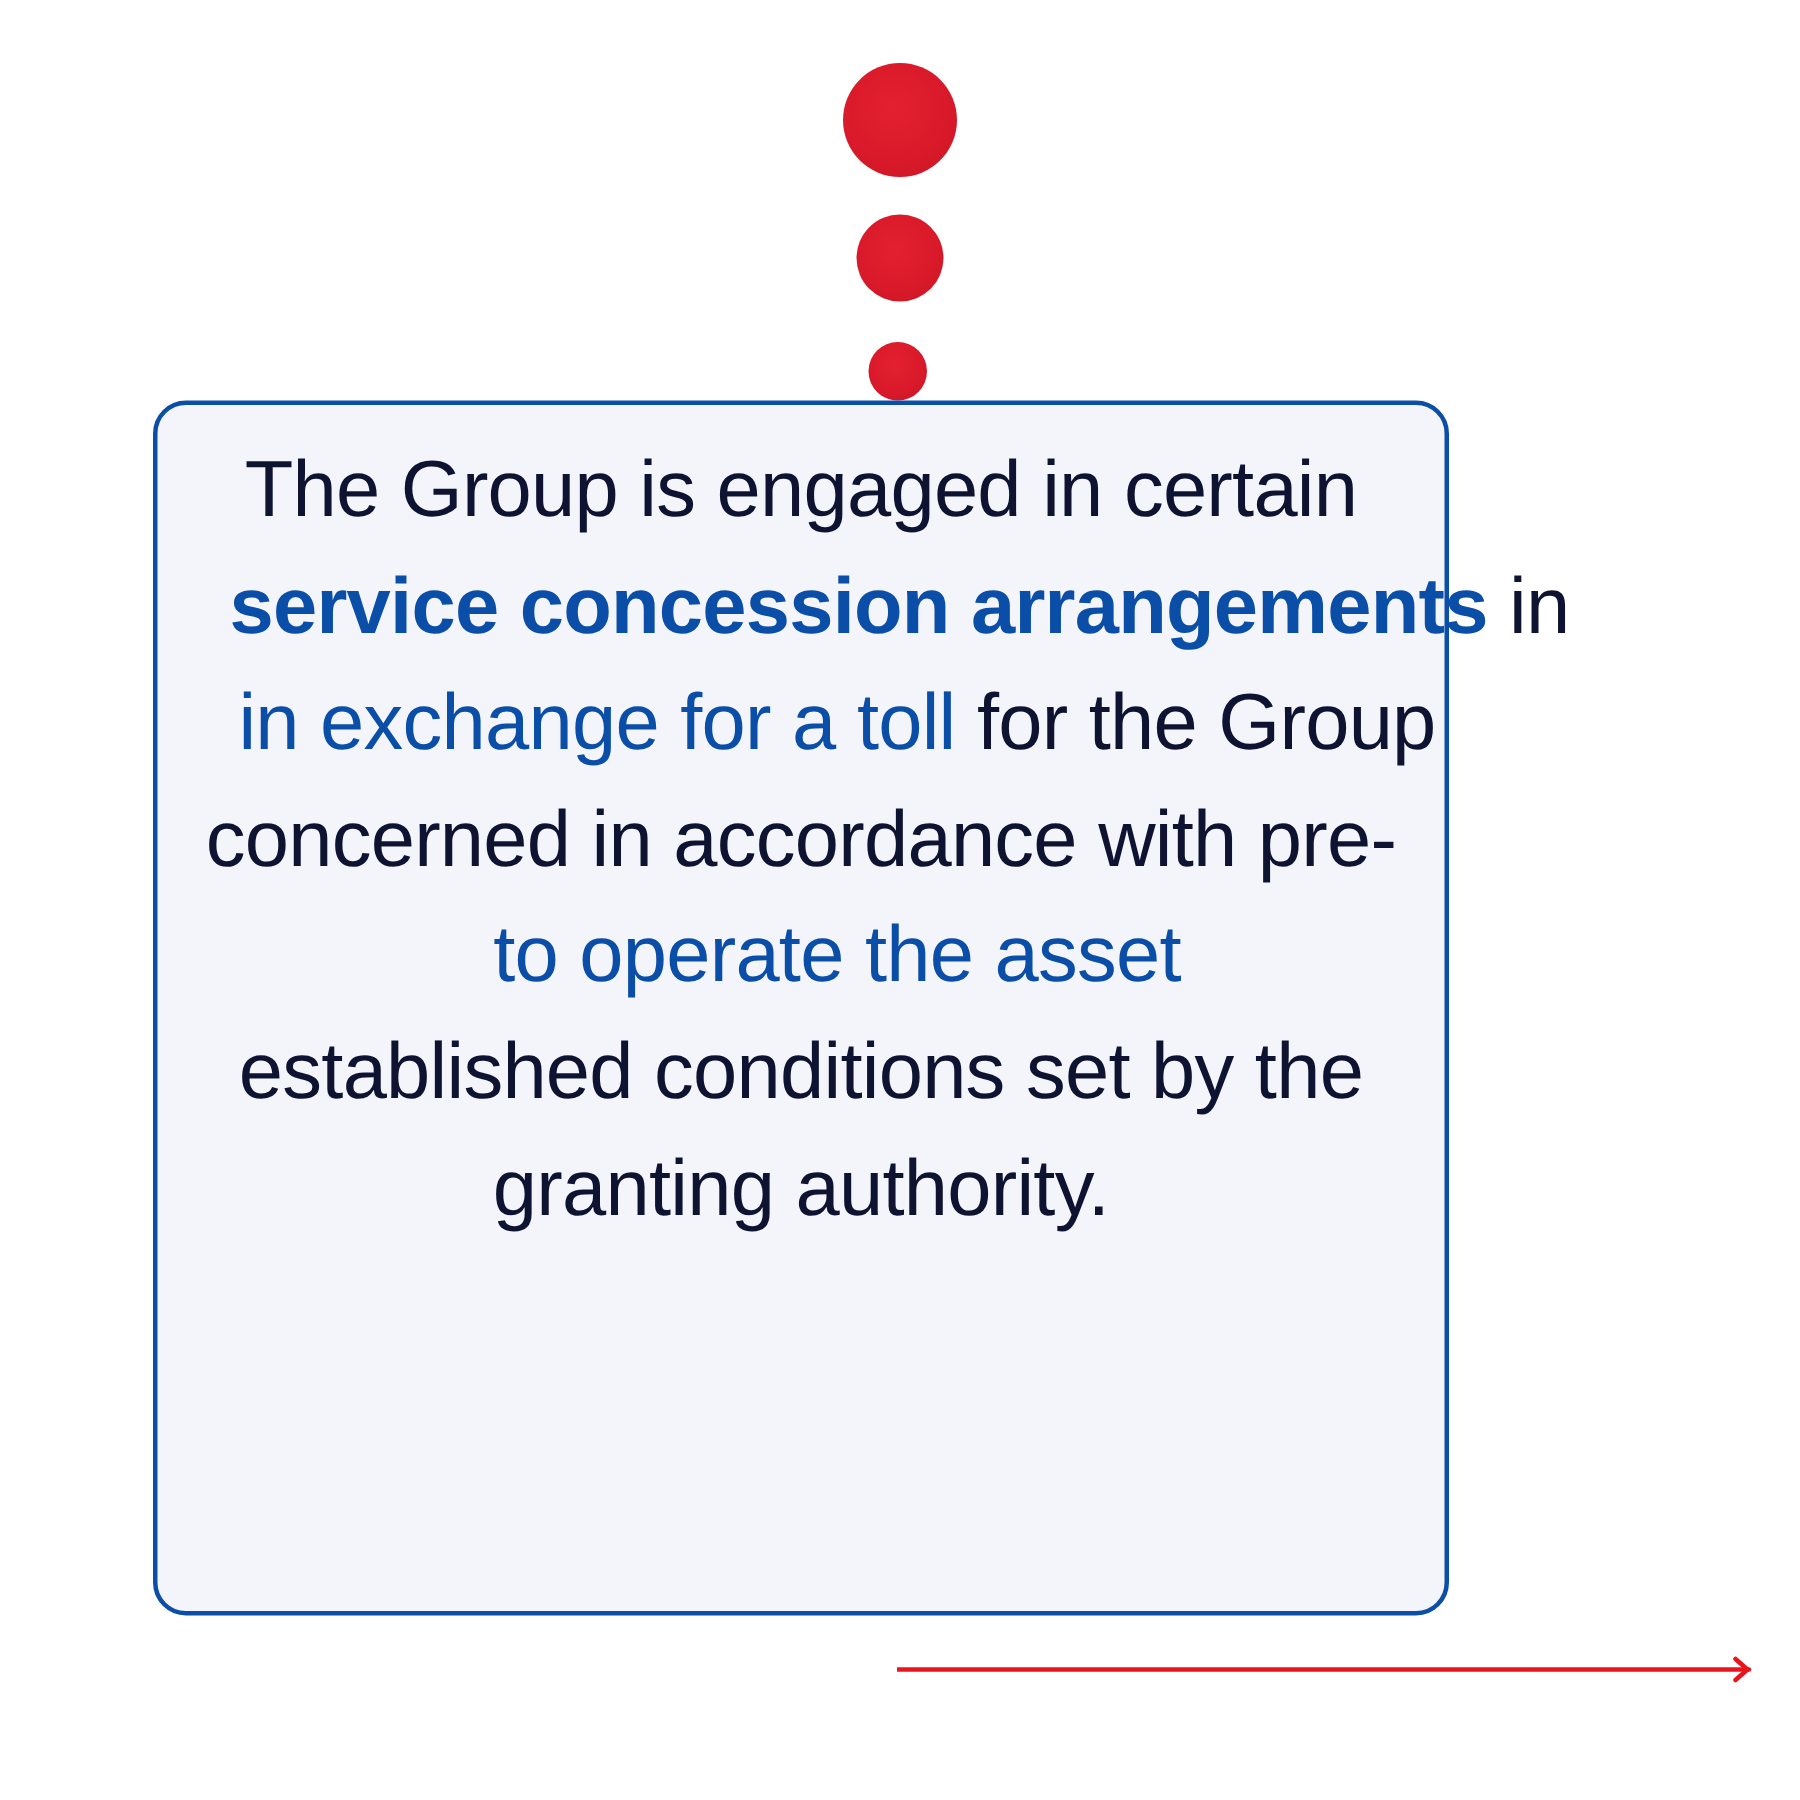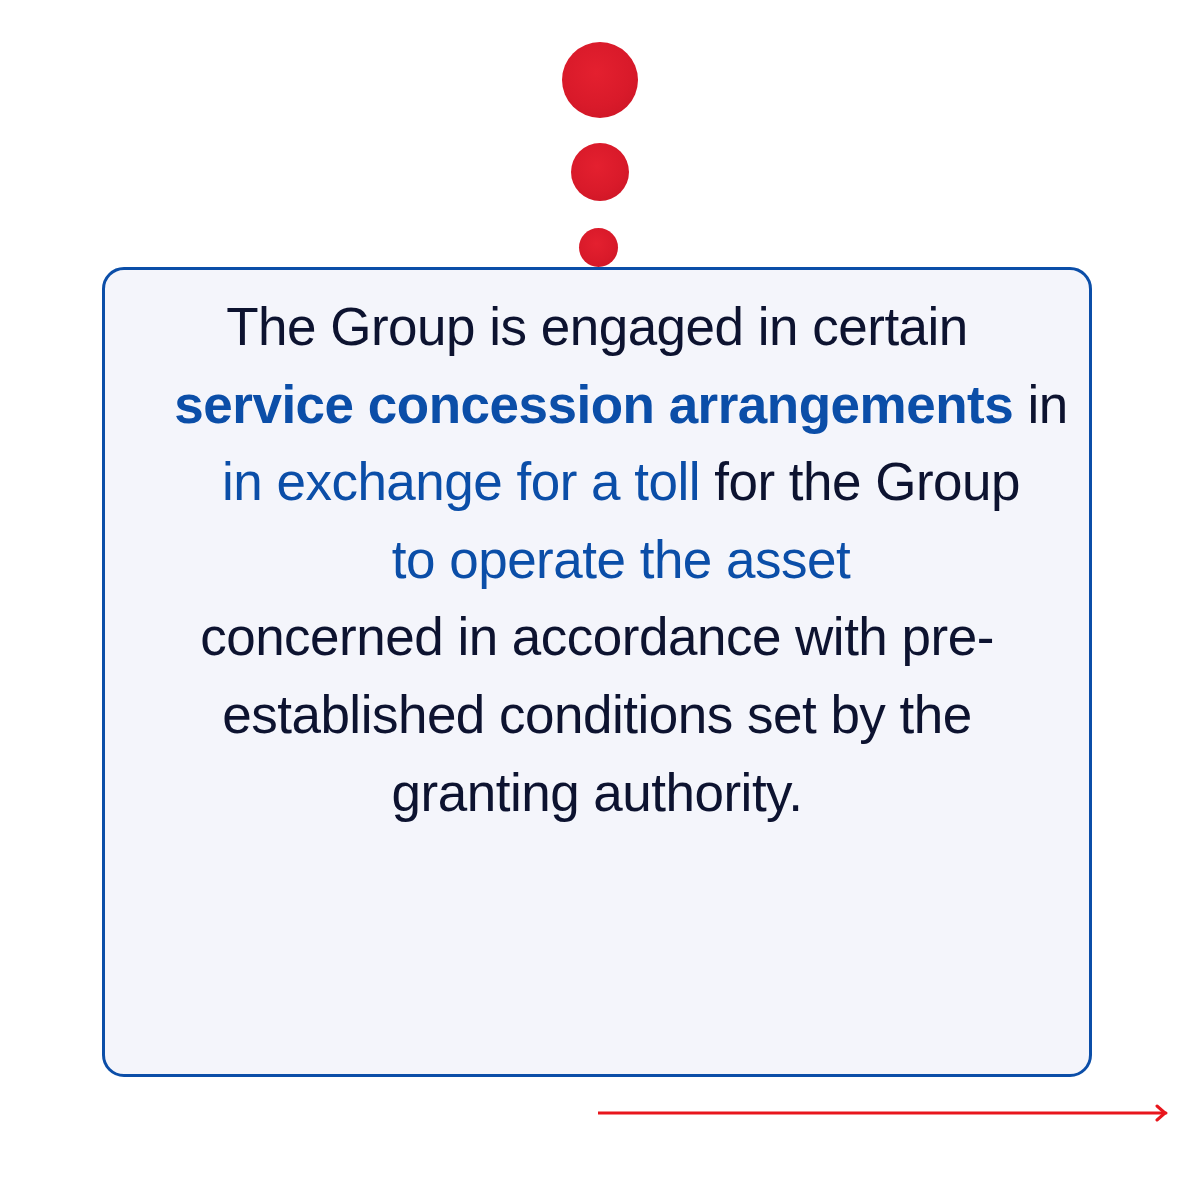--- a/index.html
+++ b/index.html
@@ -3,21 +3,21 @@
 <meta charset="utf-8">
 <style>
   html, body { margin:0; padding:0; }
   body { width:1200px; height:1200px; background:#ffffff; position:relative; overflow:hidden;
          font-family: "Liberation Sans", "DejaVu Sans", sans-serif; }
   .dot { position:absolute; border-radius:50%;
          background: radial-gradient(circle at 45% 40%, #e4202f 0%, #d91a2a 55%, #c81424 100%); }
   .dot1 { left:562px; top:42px; width:76px; height:76px; }
   .dot2 { left:571px; top:143px; width:58px; height:58px; }
   .dot3 { left:579px; top:228px; width:39px; height:39px; }
-  .box { position:absolute; left:102px; top:267px; width:990px; height:810px;
+  .box { position:absolute; left:102px; top:267px; width:864px; height:810px;
          border:3px solid #0b4ea8; border-radius:22px; background:#f4f5fb; box-sizing:border-box; }
   .text { position:absolute; left:0; right:0; top:18px; text-align:center; }
   .line { font-size:53px; line-height:77.6px; color:#0d1330; white-space:nowrap; letter-spacing:-0.5px; }
   .blue { color:#0b4ea8;margin-left:48px; }
   .bold { font-weight:bold; }
   .arrow { position:absolute; left:598px; top:1104px; width:572px; height:20px; }
 </style>
 </head>
 <body>
 
@@ -30,24 +30,24 @@
     <div class="line">
       <span>The Group is engaged in certain</span>
     </div>
     <div class="line">
       <span class="blue bold">service concession arrangements</span><span> in</span>
     </div>
     <div class="line">
       <span class="blue">in exchange for a toll</span><span> for the Group</span>
     </div>
     <div class="line">
-      <span class="blue">to operate the asset</span>
+      <span>concerned in accordance with pre-</span>
     </div>
     <div class="line">
-      <span>concerned in accordance with pre-</span>
+      <span class="blue">to operate the asset</span>
     </div>
     <div class="line">
       <span>established conditions set by the</span>
     </div>
     <div class="line">
       <span>granting authority.</span>
     </div>
   </div>
 </div>
 

